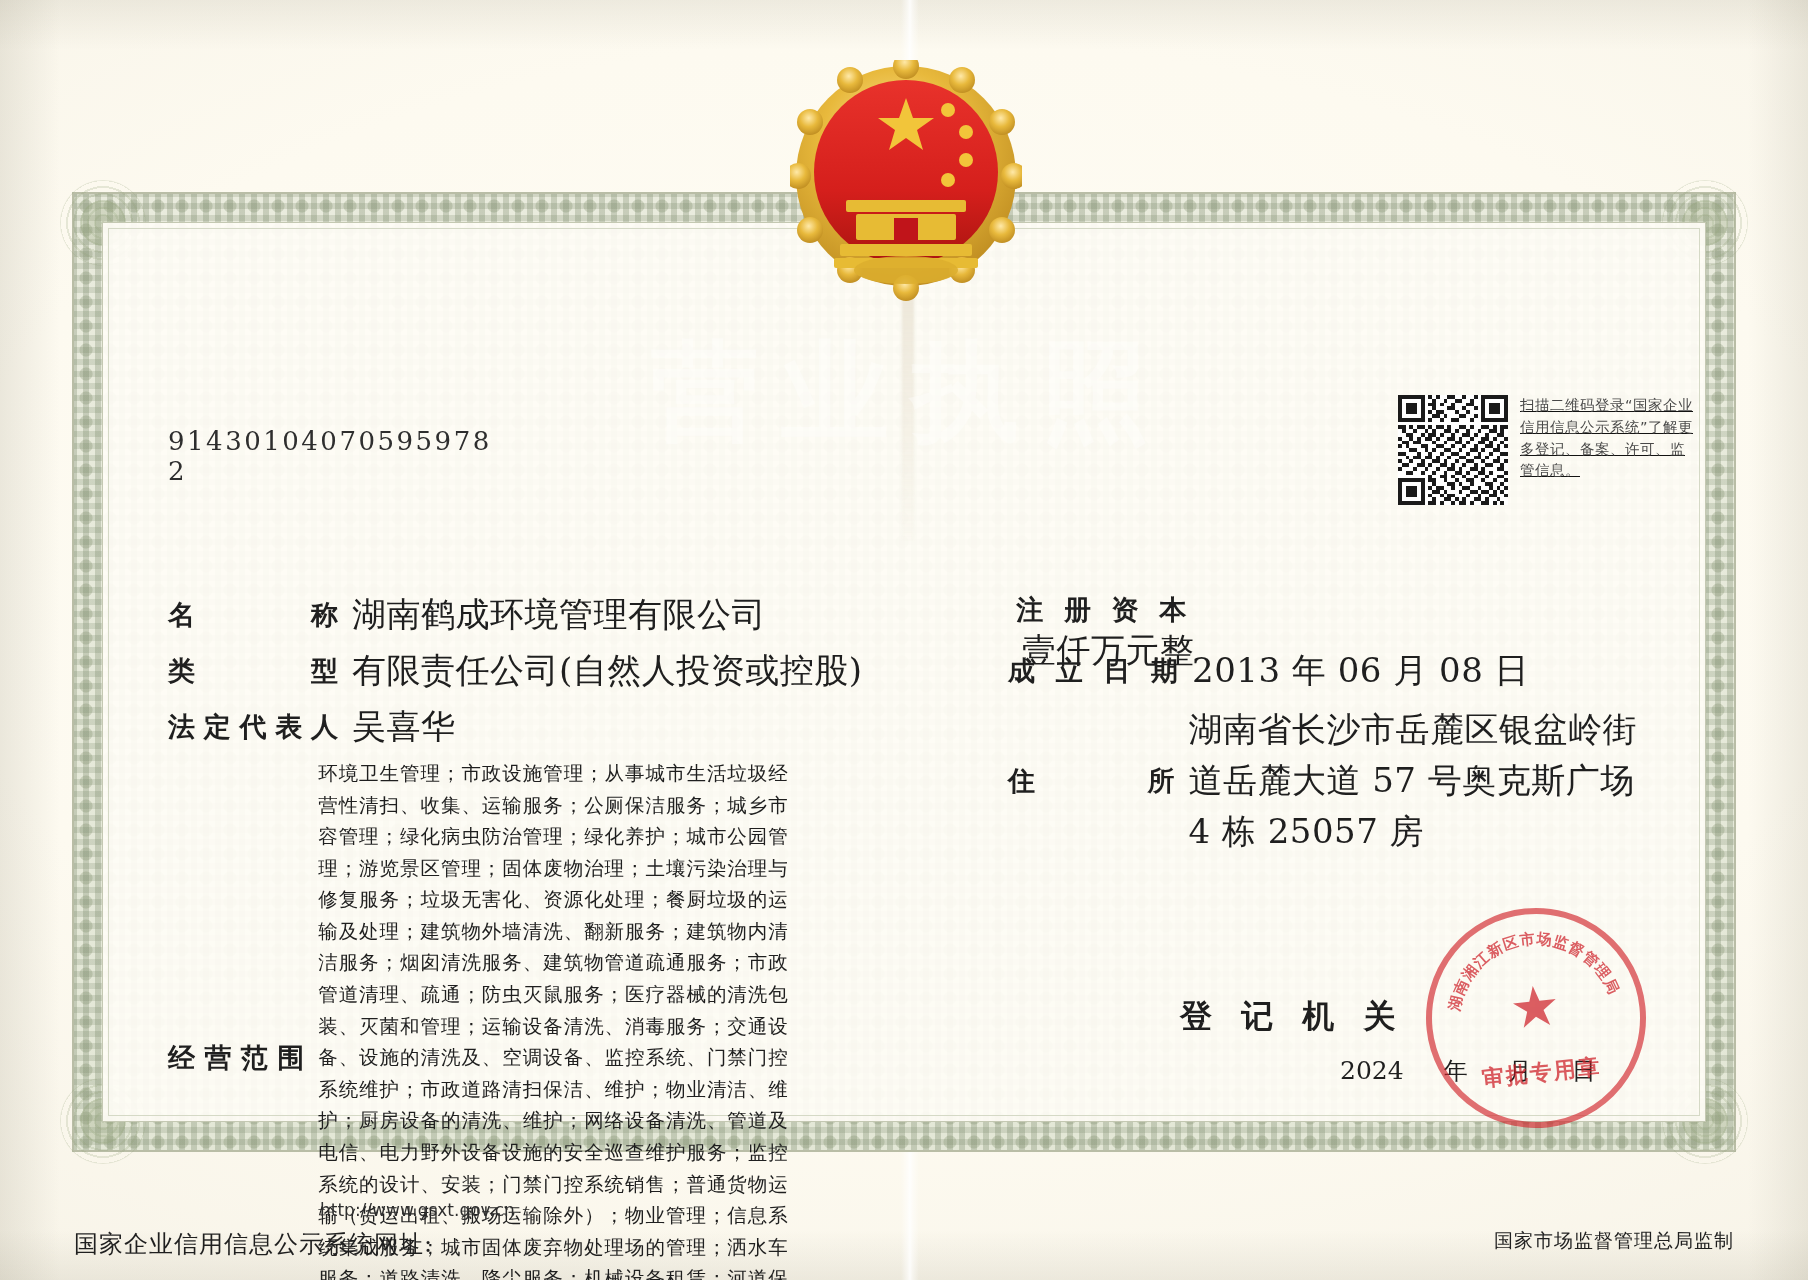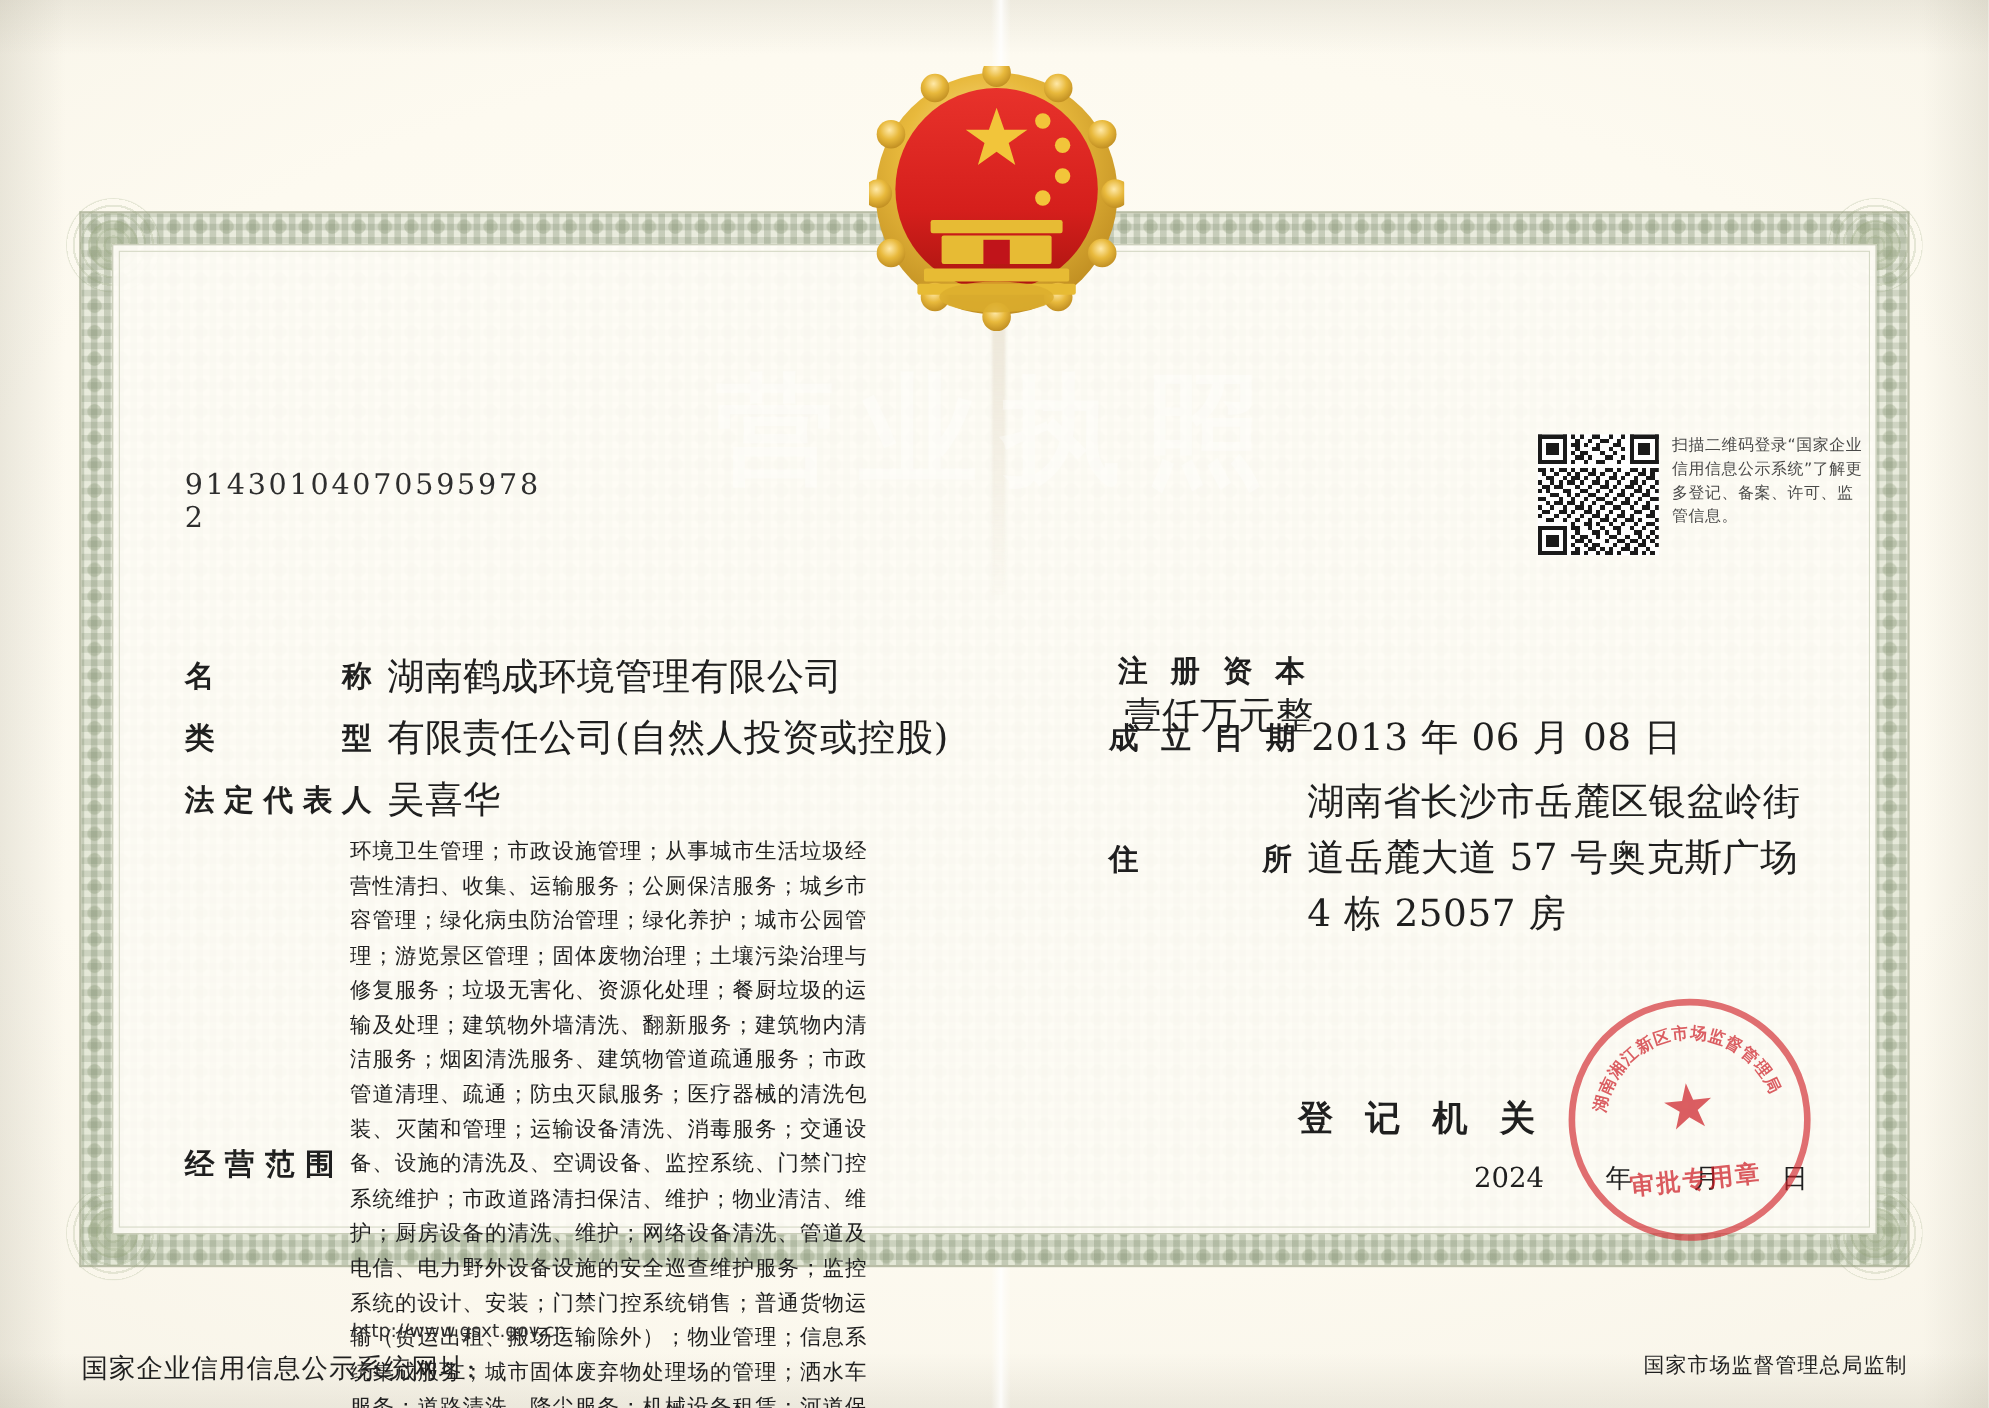--- a/index.html
+++ b/index.html
@@ -160,20 +160,21 @@
   }
 
   
   #qr-block {
     position: absolute;
     left: 1398px;
     top: 395px;
     width: 300px;
     display: flex;
     gap: 12px;
+    text-decoration: underline;
   }
   #qr-code {
     width: 110px;
     height: 110px;
     flex: 0 0 110px;
     background-color: #ffffff;
     position: relative;
   }
   #qr-note {
     font-size: 14.5px;
@@ -237,21 +238,21 @@
   }
   #issue-date-row {
     position: absolute;
     left: 1340px;
     top: 1055px;
     font-family: "DejaVu Serif", "Liberation Serif", serif;
     font-size: 25px;
     color: #1f1f1f;
     display: flex;
     align-items: baseline;
-    gap: 56px;
+    gap: 40px;
   }
   #issue-date-row .d-unit { font-size: 24px; }
 
   #official-seal {
     position: absolute;
     left: 1426px;
     top: 908px;
     width: 208px;
     height: 208px;
     border-radius: 50%;

